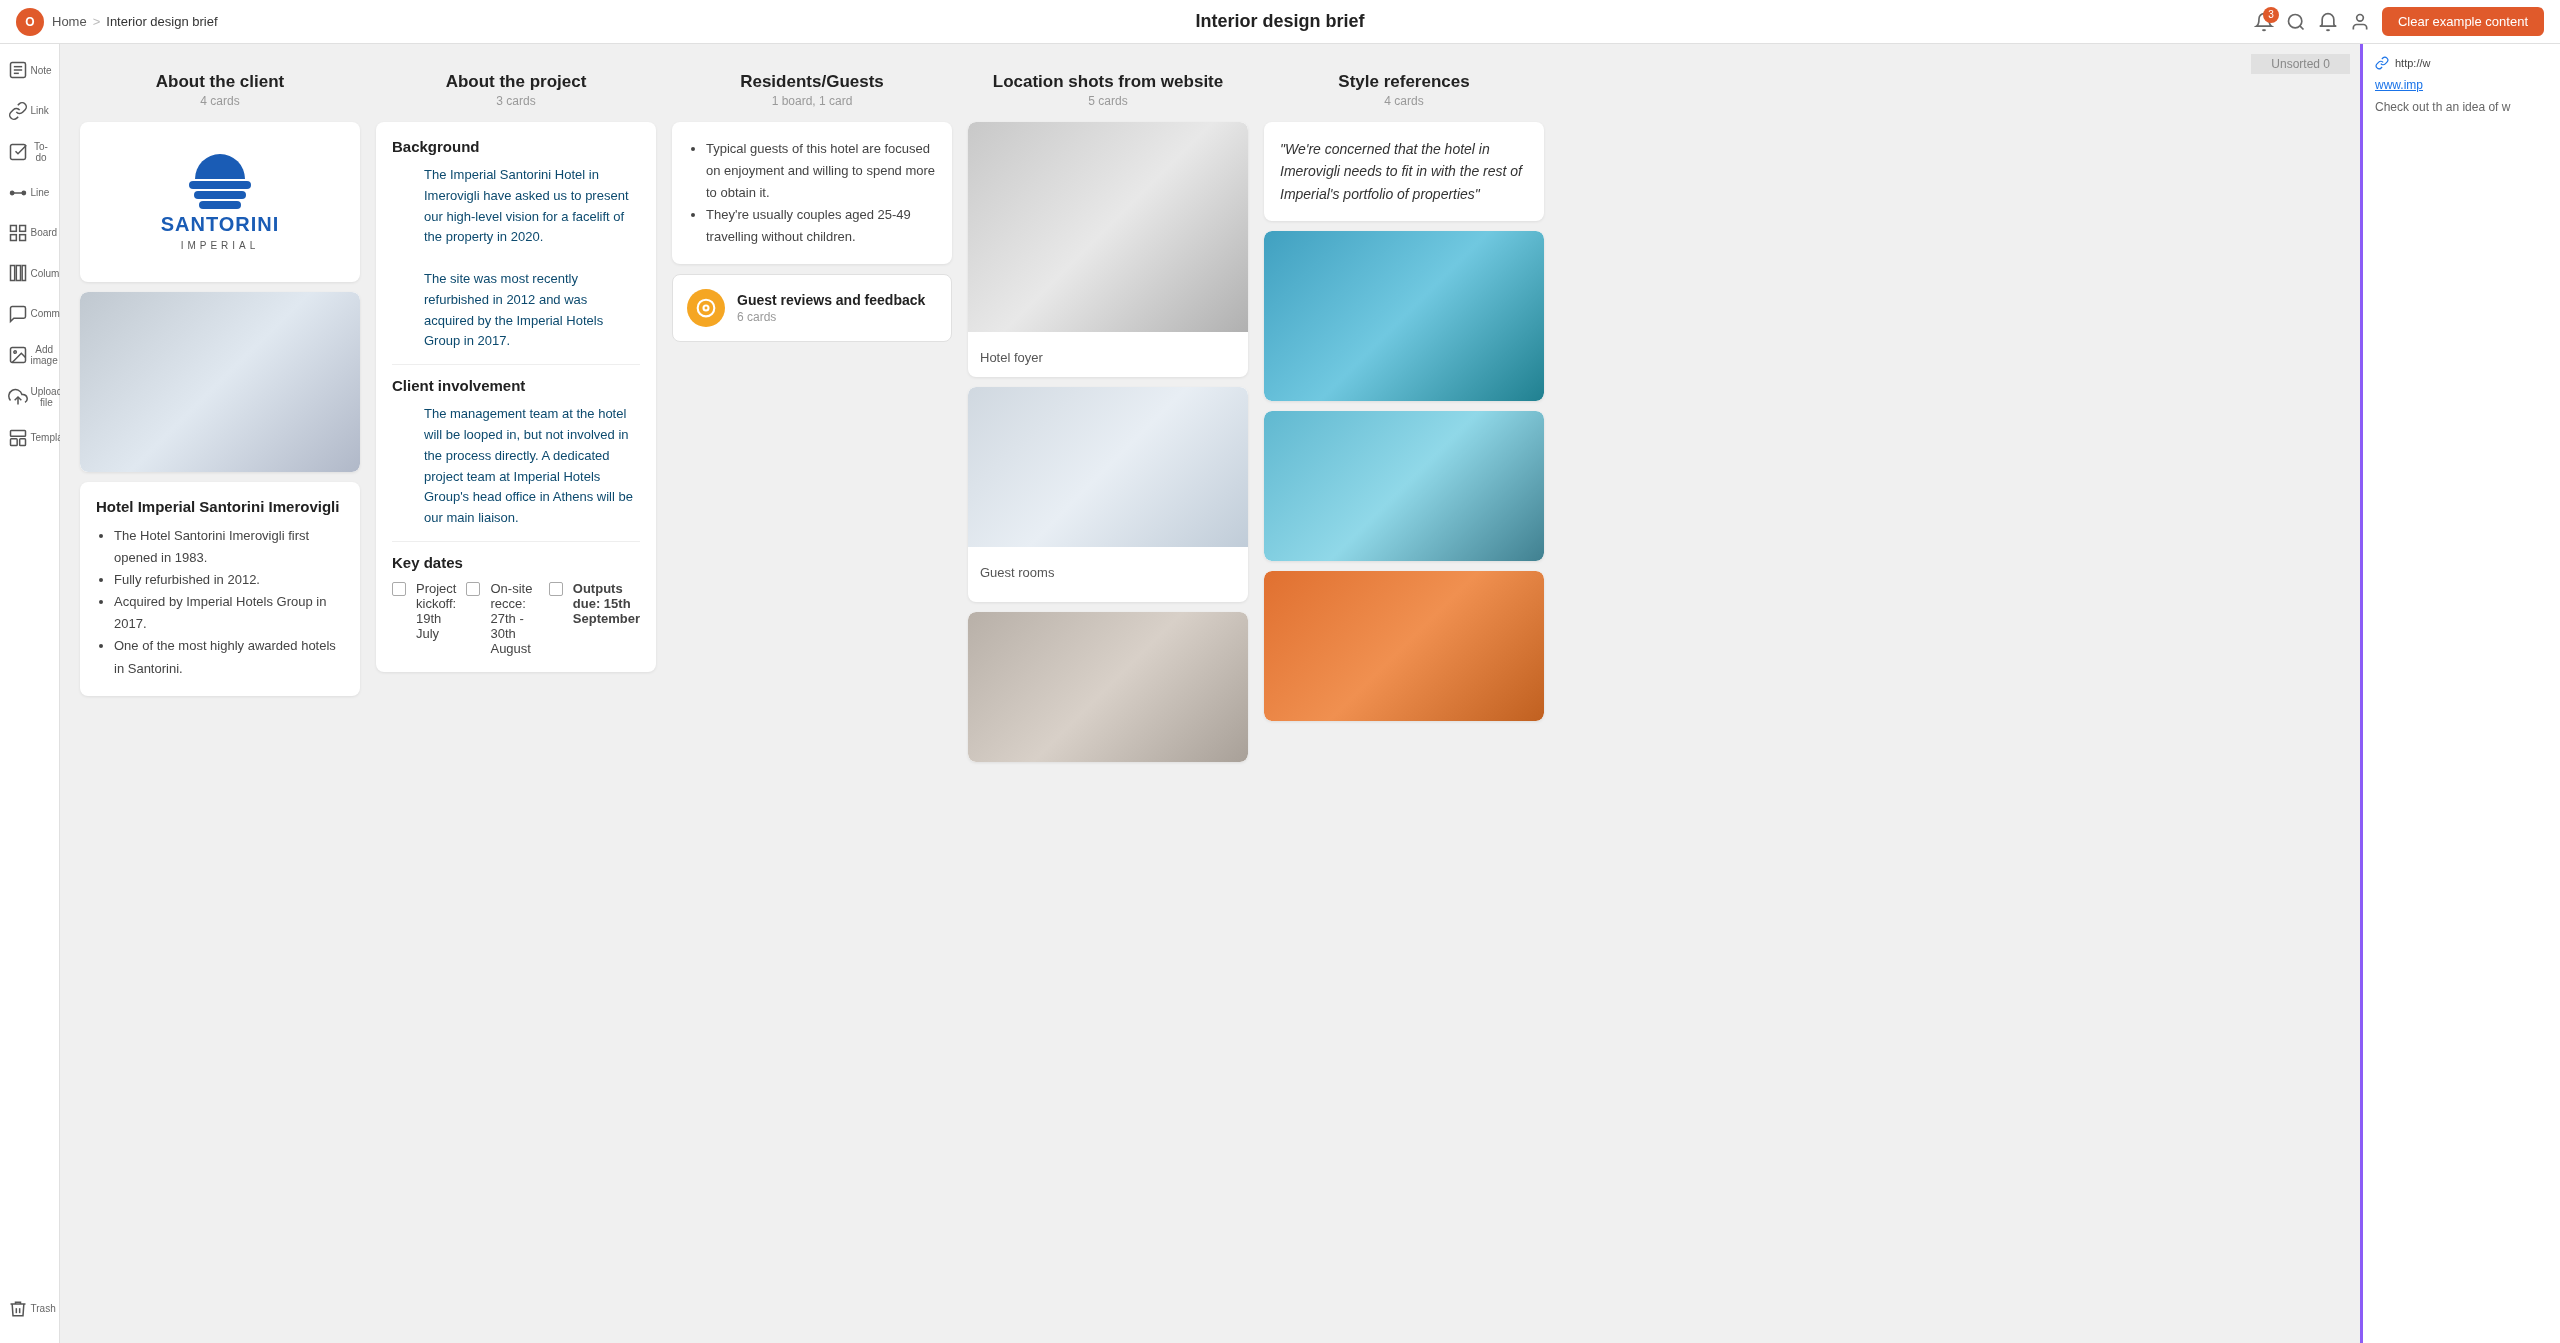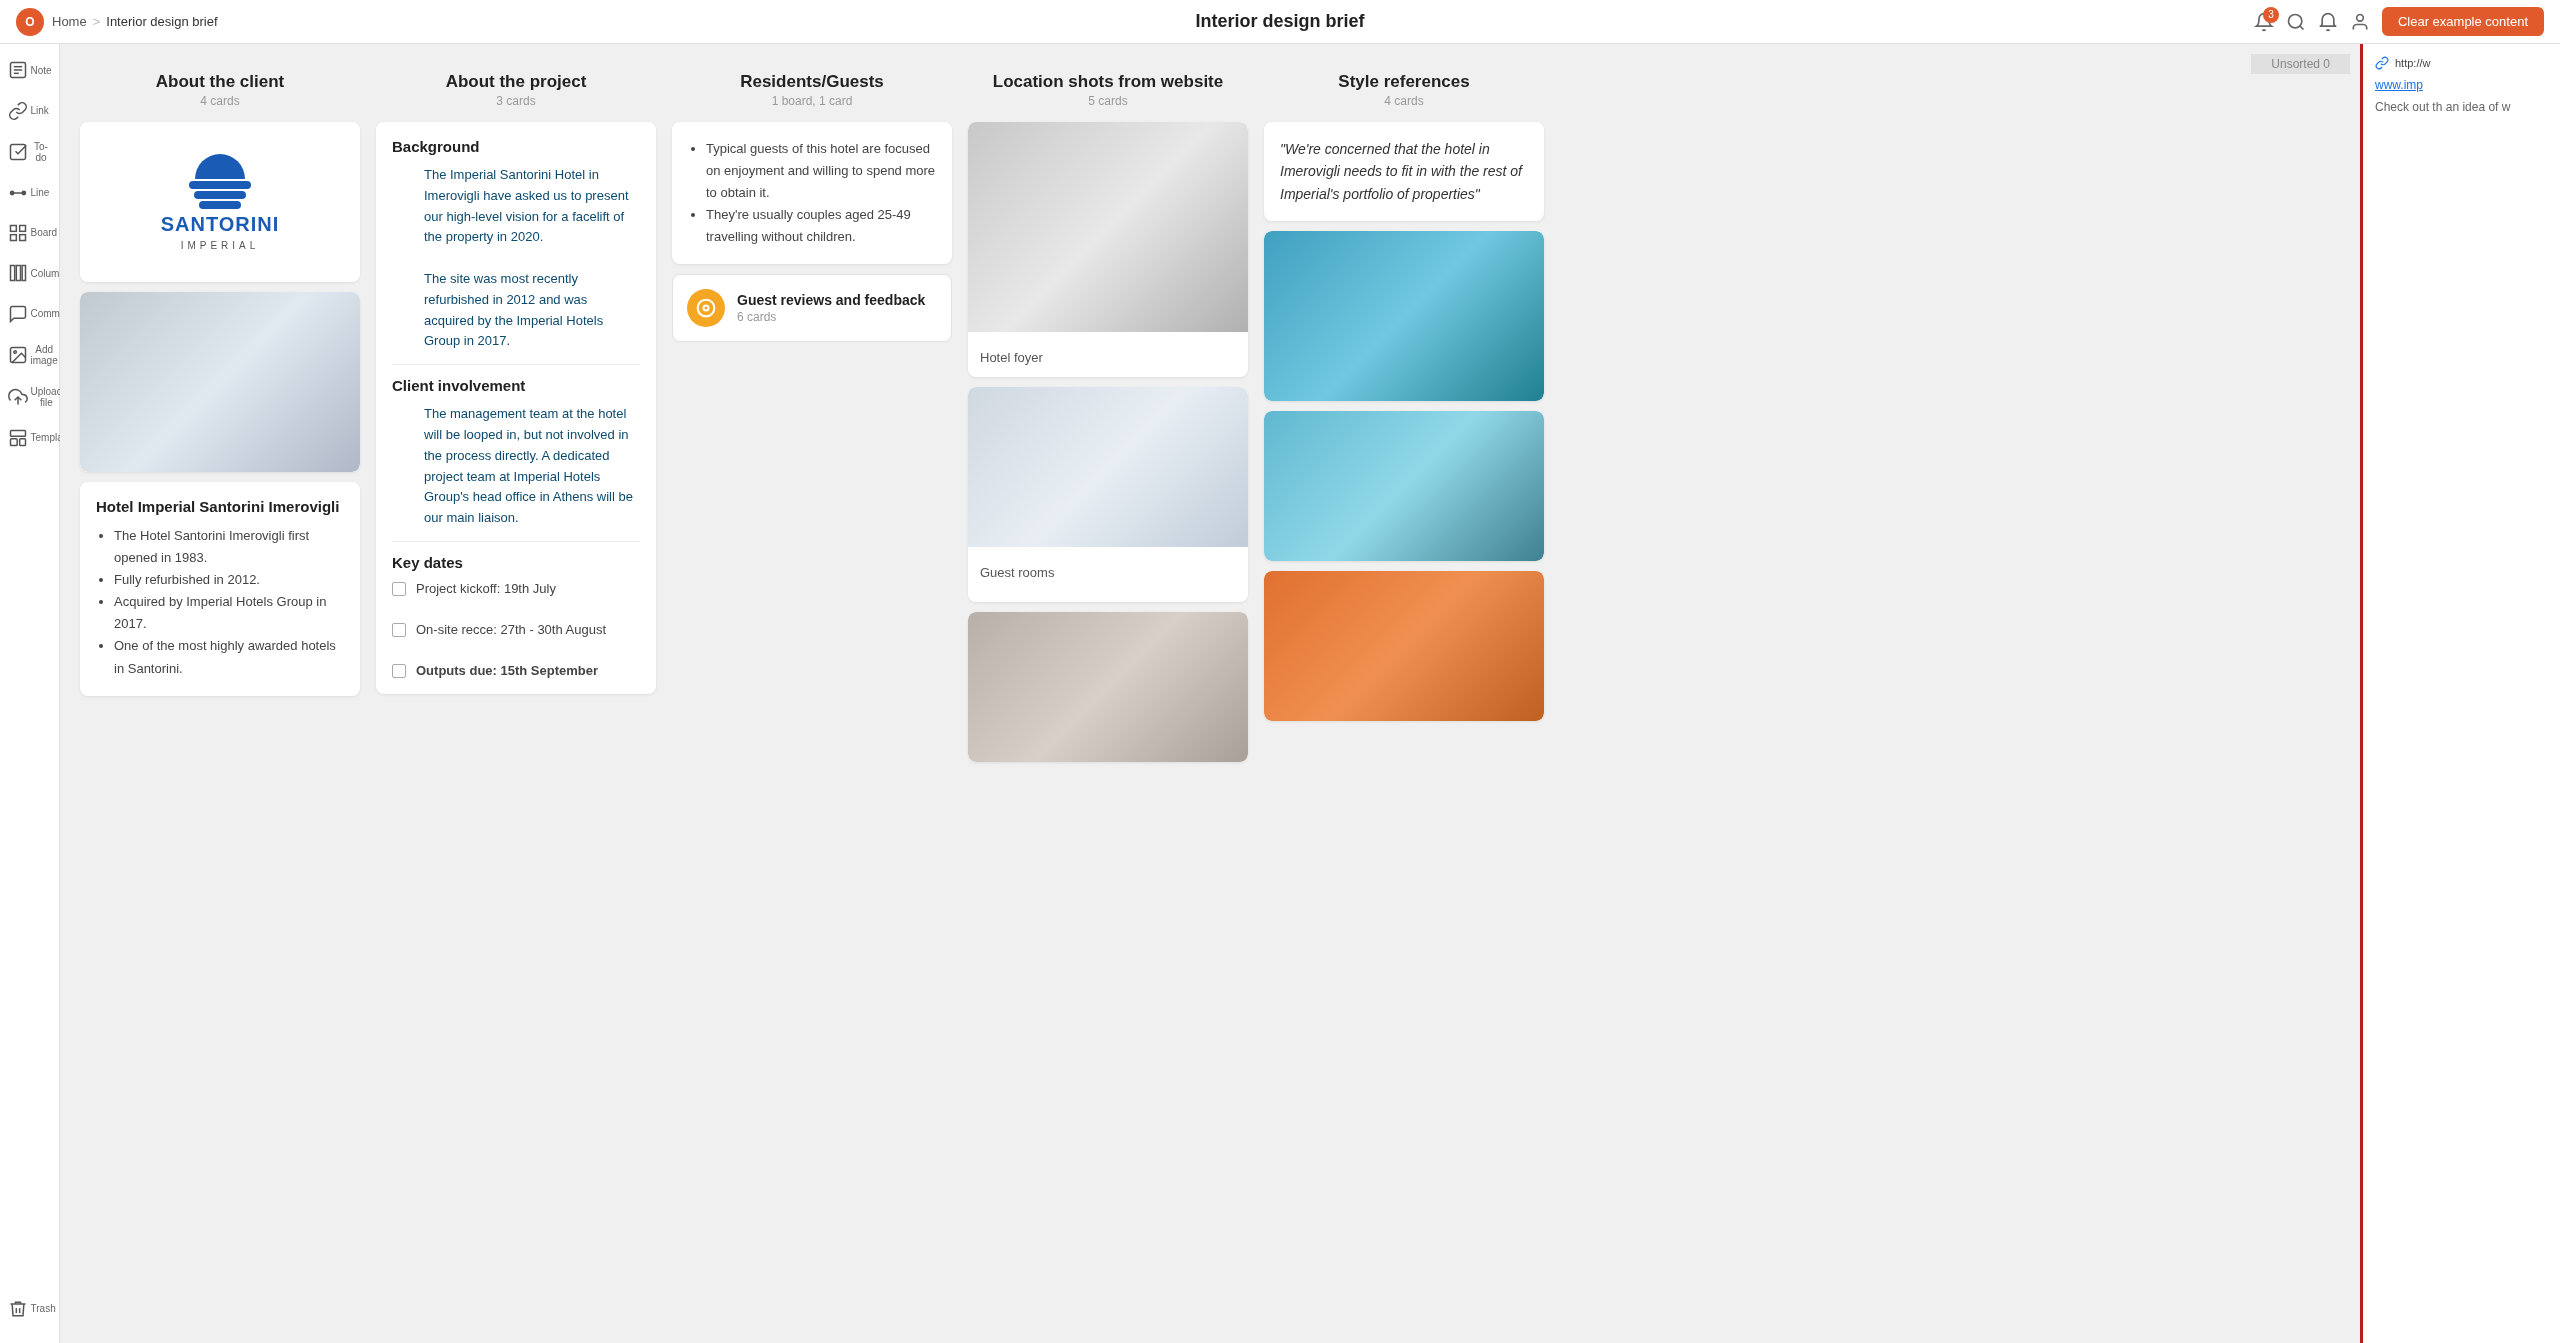--- a/index.html
+++ b/index.html
@@ -257,22 +257,21 @@
       list-style: disc;
       padding-left: 18px;
       font-size: 13px;
       color: #444;
       line-height: 1.7;
     }
 
     
     .check-list {
       display: flex;
-      flex-direction: column;
-      gap: 26px;
+      gap: 10px;
     }
     .check-item {
       display: flex;
       align-items: flex-start;
       gap: 10px;
       font-size: 13px;
       color: #444;
     }
     .checkbox {
       width: 14px; height: 14px;
@@ -306,21 +305,21 @@
       font-size: 14px;
       font-style: italic;
       color: #333;
       line-height: 1.6;
     }
 
     
     .right-panel {
       width: 200px;
       background: #fff;
-      border-left: 3px solid #b91c1c;
+      border-left: 3px solid #8b5cf6;
       padding: 12px;
       font-size: 13px;
       color: #444;
     }
     .right-panel-link {
       color: #1a73e8;
       text-decoration: underline;
       font-size: 12px;
     }
 

